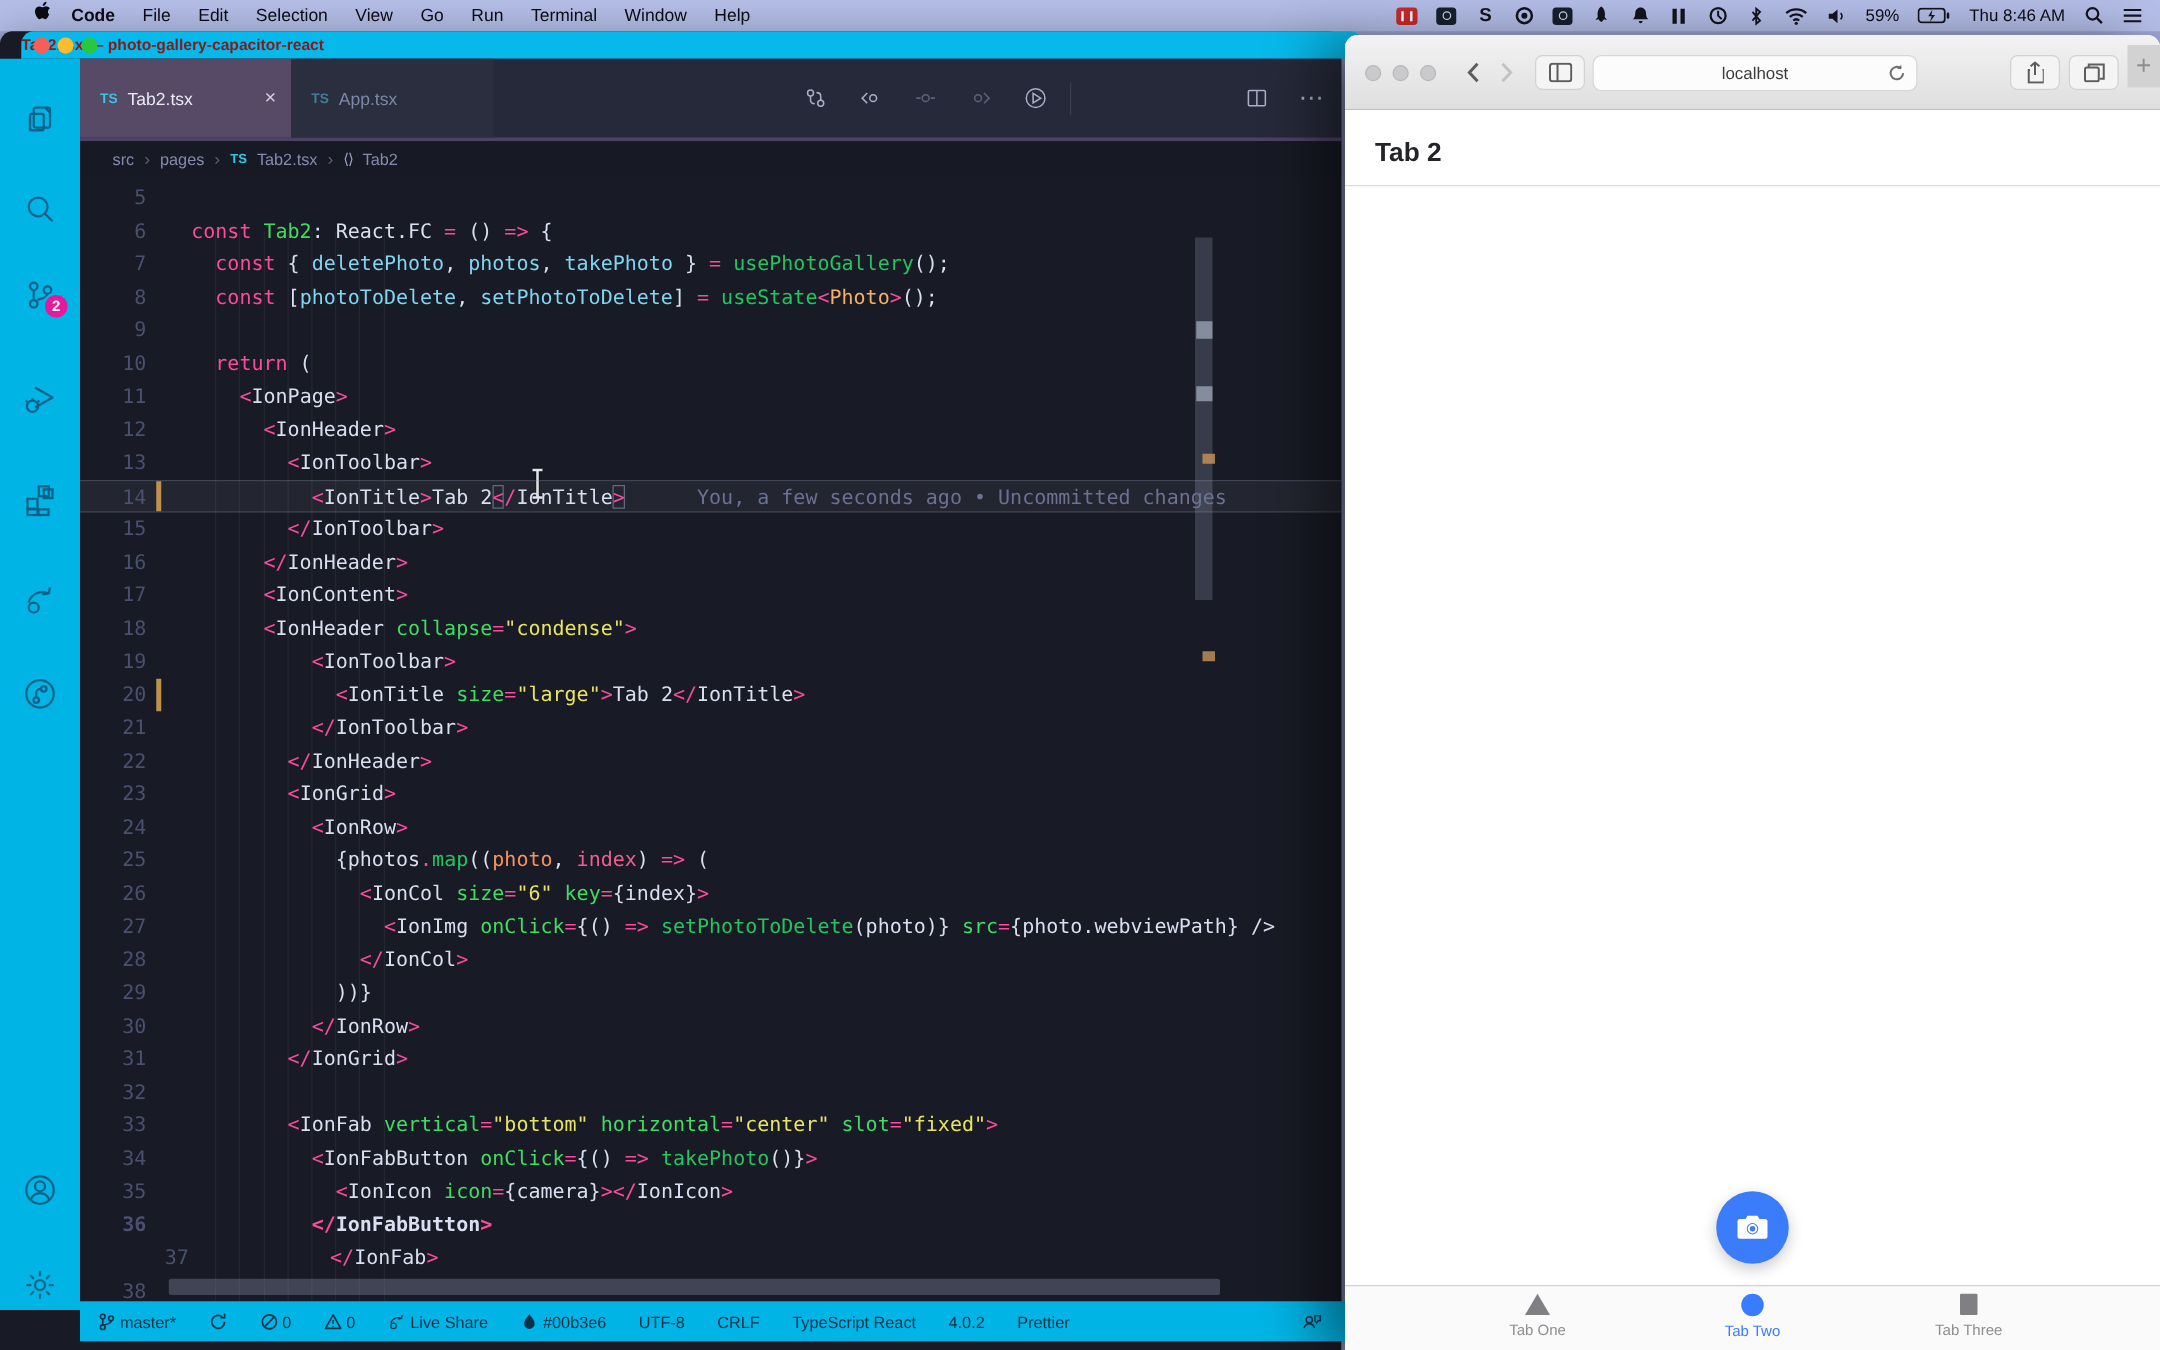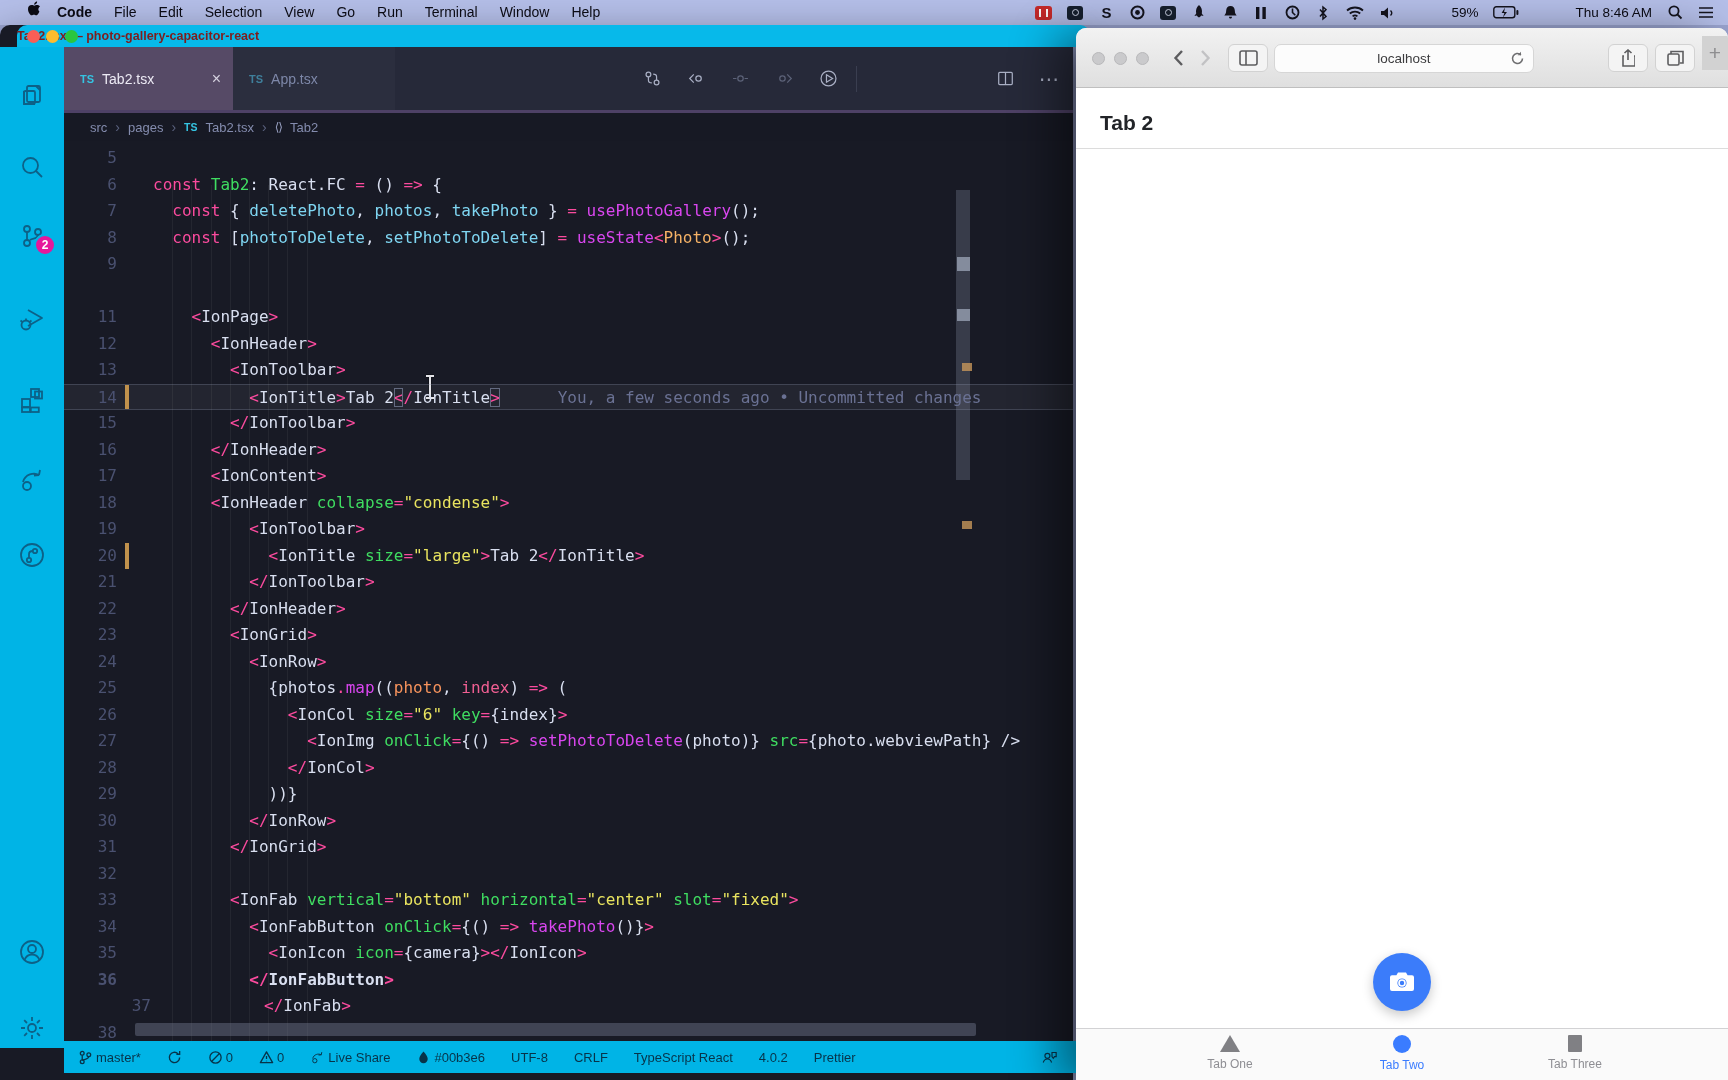--- a/index.html
+++ b/index.html
@@ -9,21 +9,21 @@
 
   
   .menubar{position:absolute;left:0;top:0;width:1728px;height:25px;background:#b5bfe9;
            display:flex;align-items:center;justify-content:space-between;font-size:14px;color:#0b0b14;}
   .mb-left{display:flex;align-items:center;gap:0;padding-left:16px;}
   .mb-left .mb-item{padding:0 11px;height:25px;line-height:25px;white-space:nowrap;}
   .mb-item.bold{font-weight:bold;}
   .mb-apple{width:30px;text-align:center;}
   .mb-right{display:flex;align-items:center;gap:15px;padding-right:14px;}
   .mb-ico{display:inline-flex;align-items:center;justify-content:center;height:20px;min-width:16px;color:#14141e;}
-  .mb-text{font-size:13.5px;white-space:nowrap;margin-left:41px;}
+  .mb-text{font-size:13.5px;white-space:nowrap;}
   .film-ico{width:17px;height:14px;background:#c92b2b;border-radius:3px;display:inline-flex;align-items:center;justify-content:center;}
   .film-ico i{display:block;width:9px;height:8px;border-left:2px solid #fff;border-right:2px solid #fff;}
   .dark-sq{width:16px;height:14px;background:#17202e;border-radius:3px;display:inline-flex;align-items:center;justify-content:center;}
   .dark-sq b{display:block;width:7px;height:7px;border:1.5px solid #cfd6e8;border-radius:50%;}
   .s-ico{font-weight:bold;font-size:15px;}
 
   
   .vscode{position:absolute;left:0;top:25px;width:1073px;height:1055px;background:#181a25;
           border-radius:10px 10px 0 0;box-shadow:0 14px 44px rgba(0,0,0,.5);}
   .vs-titlebar{position:absolute;left:0;top:0;width:100%;height:22px;background:#07b9ea;border-radius:10px 10px 0 0;
@@ -62,21 +62,21 @@
 
   .editor{position:absolute;left:0;top:94px;width:100%;height:900px;background:#181a25;overflow:hidden;
           font-family:"DejaVu Sans Mono","Liberation Mono",monospace;font-size:16px;}
   .iguide{position:absolute;top:44px;height:886px;width:1px;background:rgba(255,255,255,.055);}
   .crow{position:absolute;left:0;width:100%;height:26.5px;line-height:26.5px;white-space:pre;}
   .crow .lnum{position:absolute;left:0;top:0;width:53px;text-align:right;color:#4a5170;}
   .crow .lcode{position:absolute;left:89px;top:0;}
   .crow.current{background:rgba(255,255,255,.05);border-top:1px solid rgba(140,150,175,.28);border-bottom:1px solid rgba(140,150,175,.28);}
   .modmark{position:absolute;left:61px;top:0;width:4px;height:100%;background:#c0914c;}
   .tk-k{color:#fb4b9e;} .tk-w{color:#d9dff0;} .tk-g{color:#3fdd61;} .tk-v{color:#7fd6f2;}
-  .tk-f{color:#d946ef;} .tk-t{color:#f5b266;} .tk-p{color:#f7935c;} .tk-i{color:#f05f93;}
+  .tk-f{color:#22c55e;} .tk-t{color:#f5b266;} .tk-p{color:#f7935c;} .tk-i{color:#f05f93;}
   .tk-s{color:#e9e45f;} .tk-b{color:#6a7193;}
   .tk-kx{color:#fb4b9e;outline:1px solid #636a80;outline-offset:-1px;}
 
   .vscroll-thumb{position:absolute;left:892px;top:49px;width:14px;height:290px;background:rgba(122,130,152,.33);}
   .vmark-light{position:absolute;left:893px;width:13px;background:rgba(195,205,225,.55);}
   .vmark-tan{position:absolute;left:898px;width:10px;height:8px;background:rgba(199,150,90,.8);}
   .hscroll{position:absolute;left:71px;top:882px;width:841px;height:13px;background:rgba(124,132,155,.40);border-radius:2px;}
 
   .ibeam{position:absolute;left:358px;top:232px;}
 
@@ -368,20 +368,21 @@
               <g stroke="#e3e3e8" stroke-width="2" fill="none">
                 <path d="M4 3h8M8 3v22M4 25h8"></path>
               </g>
             </svg>
         </div>
       <div class="crow" style="top: 4.25px;"><span class="lnum">5</span><span class="lcode"></span></div>
           <div class="crow" style="top: 30.75px;"><span class="lnum">6</span><span class="lcode"><span class="tk-k">const </span><span class="tk-g">Tab2</span><span class="tk-w">: React.FC </span><span class="tk-k">=</span><span class="tk-w"> () </span><span class="tk-k">=&gt;</span><span class="tk-w"> {</span></span></div>
           <div class="crow" style="top: 57.25px;"><span class="lnum">7</span><span class="lcode"><span class="tk-w">  </span><span class="tk-k">const</span><span class="tk-w"> { </span><span class="tk-v">deletePhoto</span><span class="tk-w">, </span><span class="tk-v">photos</span><span class="tk-w">, </span><span class="tk-v">takePhoto</span><span class="tk-w"> } </span><span class="tk-k">=</span><span class="tk-w"> </span><span class="tk-f">usePhotoGallery</span><span class="tk-w">();</span></span></div>
           <div class="crow" style="top: 83.75px;"><span class="lnum">8</span><span class="lcode"><span class="tk-w">  </span><span class="tk-k">const</span><span class="tk-w"> [</span><span class="tk-v">photoToDelete</span><span class="tk-w">, </span><span class="tk-v">setPhotoToDelete</span><span class="tk-w">] </span><span class="tk-k">=</span><span class="tk-w"> </span><span class="tk-f">useState</span><span class="tk-k">&lt;</span><span class="tk-t">Photo</span><span class="tk-k">&gt;</span><span class="tk-w">();</span></span></div>
           <div class="crow" style="top: 110.25px;"><span class="lnum">9</span><span class="lcode"></span></div>
+          <div class="crow" style="top: 136.75px;"><span class="lnum">10</span><span class="lcode"><span class="tk-w">  </span><span class="tk-k">return</span><span class="tk-w"> (</span></span></div>
           <div class="crow" style="top: 163.25px;"><span class="lnum">11</span><span class="lcode"><span class="tk-w">    </span><span class="tk-k">&lt;</span><span class="tk-w">IonPage</span><span class="tk-k">&gt;</span></span></div>
           <div class="crow" style="top: 189.75px;"><span class="lnum">12</span><span class="lcode"><span class="tk-w">      </span><span class="tk-k">&lt;</span><span class="tk-w">IonHeader</span><span class="tk-k">&gt;</span></span></div>
           <div class="crow" style="top: 216.25px;"><span class="lnum">13</span><span class="lcode"><span class="tk-w">        </span><span class="tk-k">&lt;</span><span class="tk-w">IonToolbar</span><span class="tk-k">&gt;</span></span></div>
           <div class="crow current" style="top: 242.75px;"><span class="lnum">14</span><span class="modmark"></span><span class="lcode"><span class="tk-w">          </span><span class="tk-k">&lt;</span><span class="tk-w">IonTitle</span><span class="tk-k">&gt;</span><span class="tk-w">Tab 2</span><span class="tk-kx">&lt;</span><span class="tk-k">/</span><span class="tk-w">IonTitle</span><span class="tk-kx">&gt;</span><span class="tk-b">      You, a few seconds ago • Uncommitted changes</span></span></div>
           <div class="crow" style="top: 269.25px;"><span class="lnum">15</span><span class="lcode"><span class="tk-w">        </span><span class="tk-k">&lt;/</span><span class="tk-w">IonToolbar</span><span class="tk-k">&gt;</span></span></div>
           <div class="crow" style="top: 295.75px;"><span class="lnum">16</span><span class="lcode"><span class="tk-w">      </span><span class="tk-k">&lt;/</span><span class="tk-w">IonHeader</span><span class="tk-k">&gt;</span></span></div>
           <div class="crow" style="top: 322.25px;"><span class="lnum">17</span><span class="lcode"><span class="tk-w">      </span><span class="tk-k">&lt;</span><span class="tk-w">IonContent</span><span class="tk-k">&gt;</span></span></div>
           <div class="crow" style="top: 348.75px;"><span class="lnum">18</span><span class="lcode"><span class="tk-w">      </span><span class="tk-k">&lt;</span><span class="tk-w">IonHeader </span><span class="tk-g">collapse</span><span class="tk-k">=</span><span class="tk-s">"condense"</span><span class="tk-k">&gt;</span></span></div>
           <div class="crow" style="top: 375.25px;"><span class="lnum">19</span><span class="lcode"><span class="tk-w">          </span><span class="tk-k">&lt;</span><span class="tk-w">IonToolbar</span><span class="tk-k">&gt;</span></span></div>
           <div class="crow" style="top: 401.75px;"><span class="lnum">20</span><span class="modmark"></span><span class="lcode"><span class="tk-w">            </span><span class="tk-k">&lt;</span><span class="tk-w">IonTitle </span><span class="tk-g">size</span><span class="tk-k">=</span><span class="tk-s">"large"</span><span class="tk-k">&gt;</span><span class="tk-w">Tab 2</span><span class="tk-k">&lt;/</span><span class="tk-w">IonTitle</span><span class="tk-k">&gt;</span></span></div>

